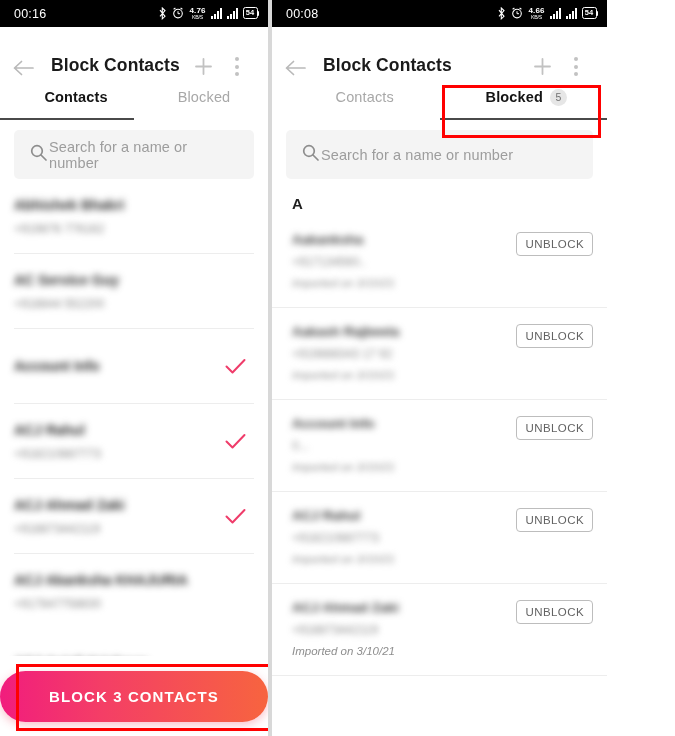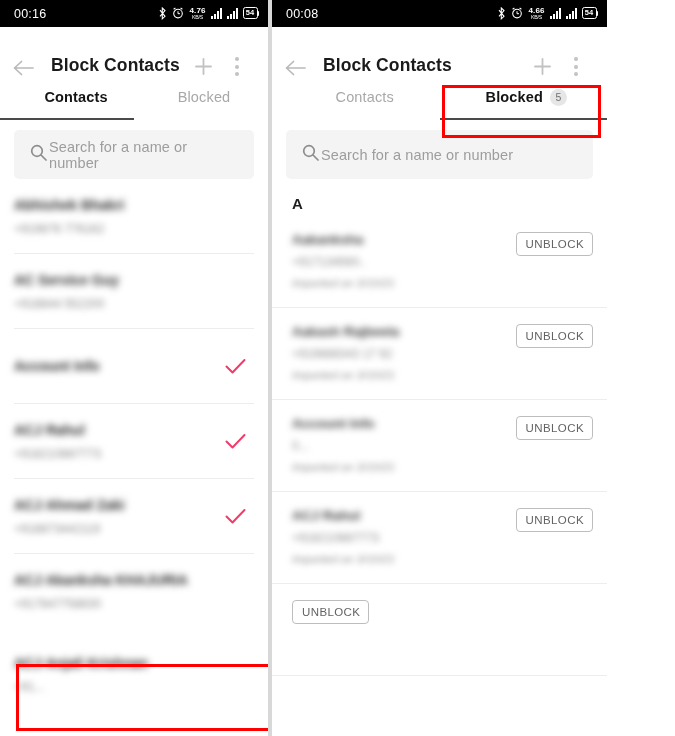--- a/index.html
+++ b/index.html
@@ -323,20 +323,23 @@
           <span class="c-num blurred-lite">+917847758830</span>
         </span>
       </div>
     </div>
 
     <div class="ghost-row">
       <span class="c-name blurred">ACJ Anjali Krishnan</span>
       <span class="c-num blurred-lite">+91...</span>
     </div>
 
+    <div class="cta-zone">
+      <div class="cta">BLOCK 3 CONTACTS</div>
+    </div>
 
     <div class="anno anno-checks"></div>
     <div class="anno anno-cta"></div>
   </div>
 
   <div class="panel-gap"></div>
 
   <div class="panel panel-right">
 
     <div class="statusbar">
@@ -462,20 +465,25 @@
       <div class="brow">
         <span class="brow-txt">
           <span class="b-name blurred">ACJ Rahul</span>
           <span class="b-num blurred-lite">+918210887773</span>
           <span class="b-meta blurred-lite">Imported on 3/10/21</span>
         </span>
         <span class="unblock">UNBLOCK</span>
       </div>
 
       <div class="brow">
+        <span class="brow-txt">
+          <span class="b-name blurred">ACJ Ahmad Zaki</span>
+          <span class="b-num blurred-lite">+918873442119</span>
+          <span class="b-meta">Imported on 3/10/21</span>
+        </span>
         <span class="unblock">UNBLOCK</span>
       </div>
     </div>
 
     <div class="anno anno-tab"></div>
   </div>
 
 </div>
 
 </body></html>

